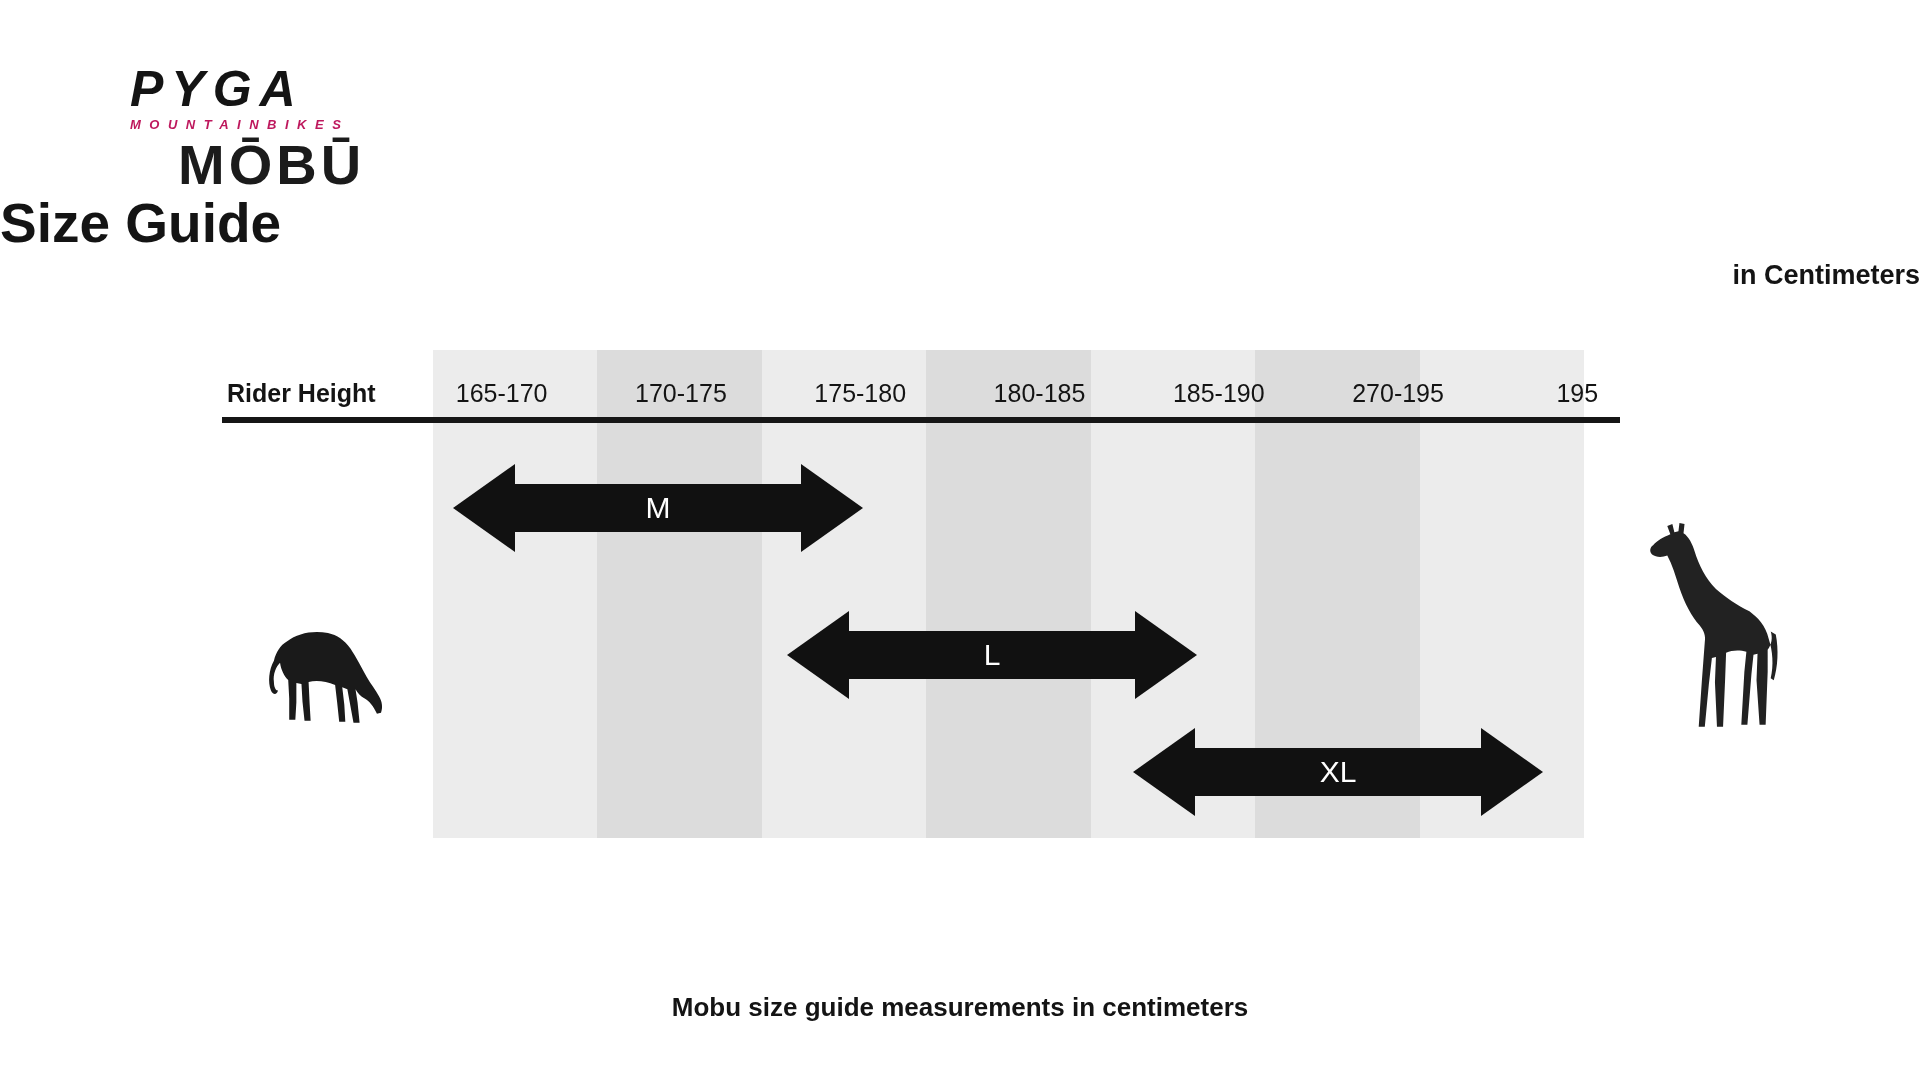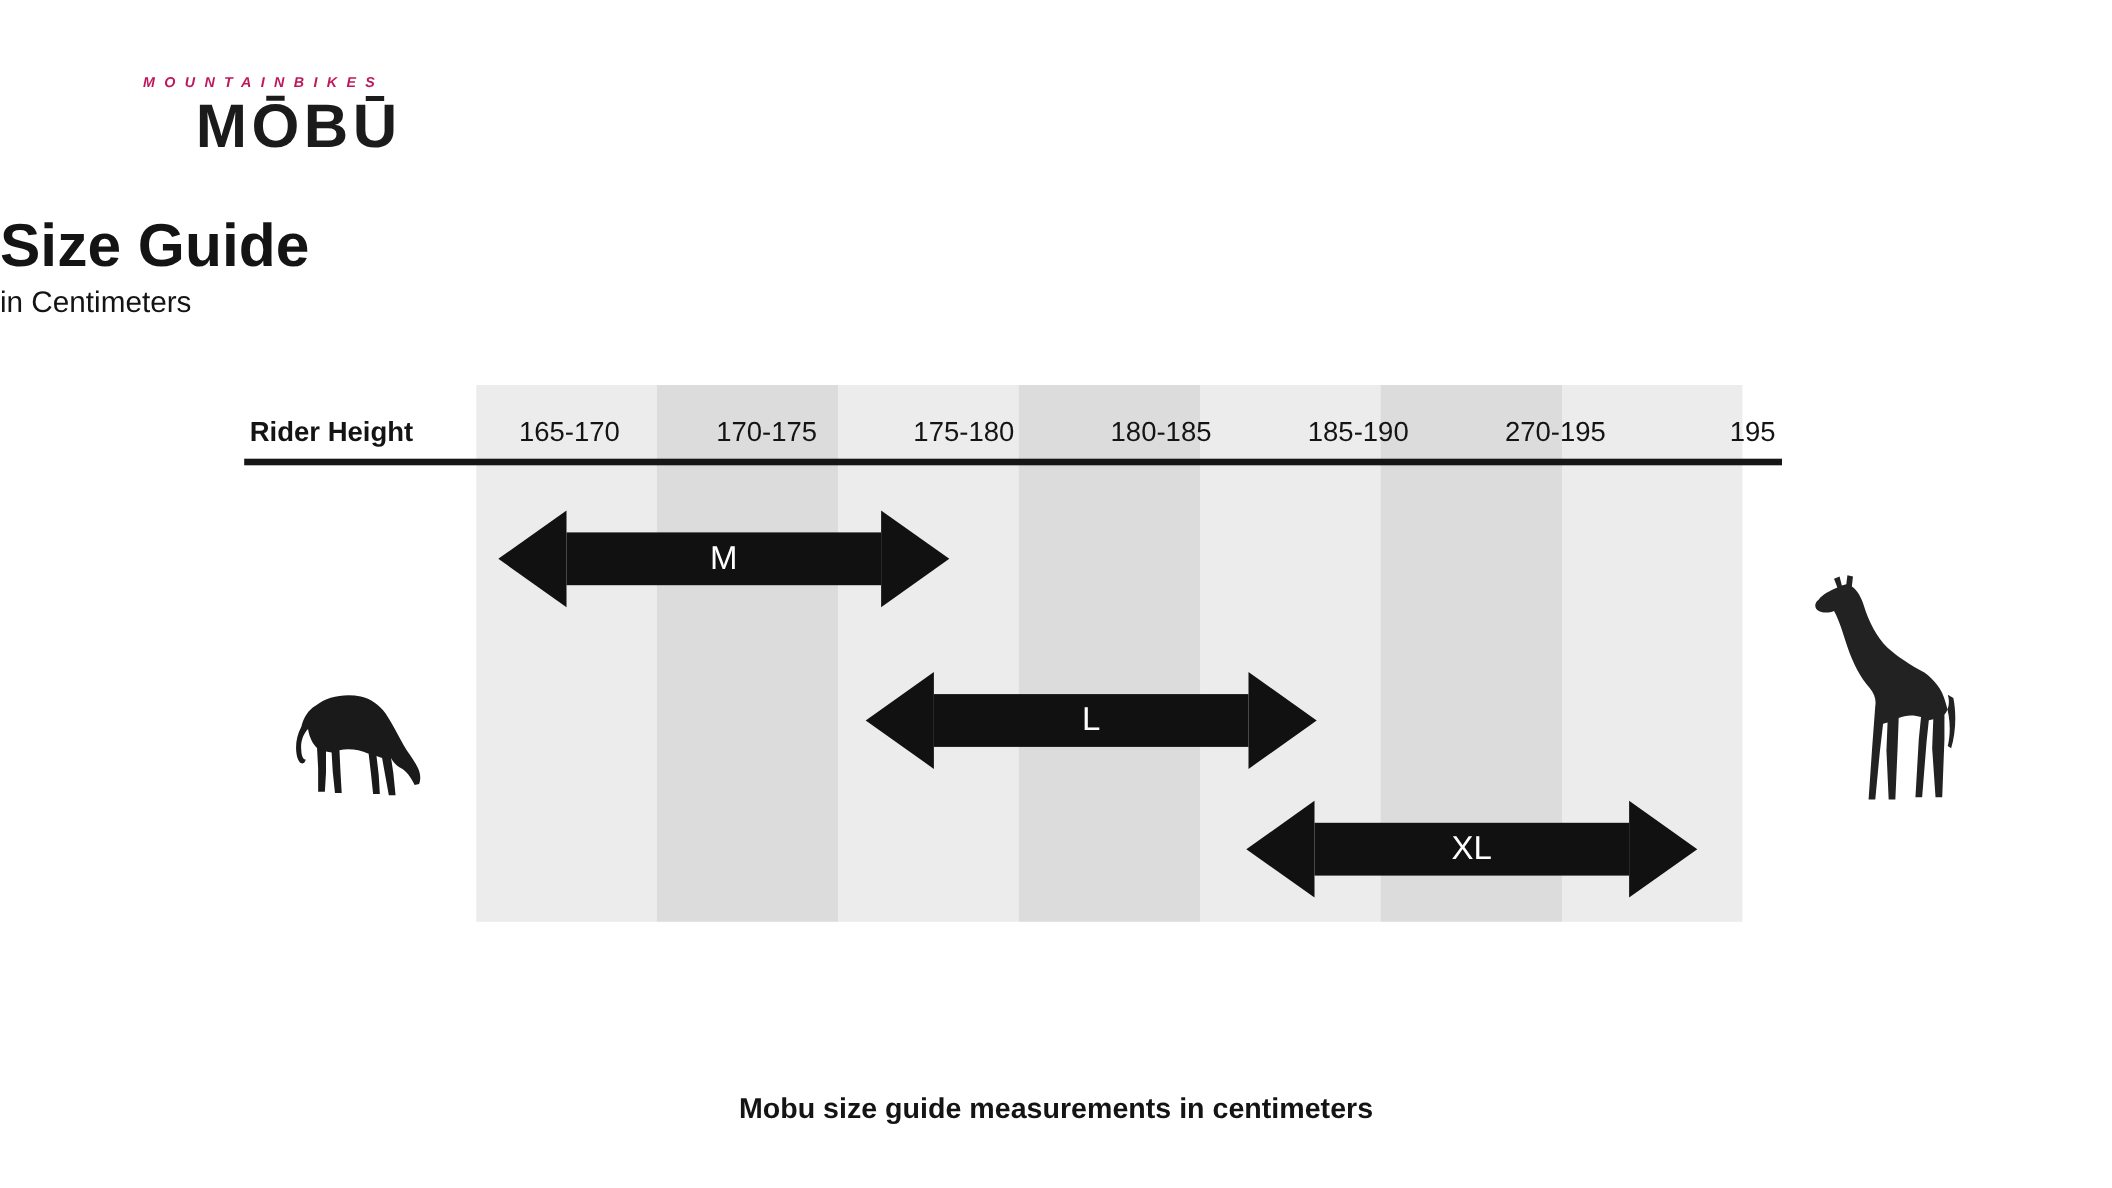--- a/index.html
+++ b/index.html
@@ -46,41 +46,41 @@
   }
 
   
   .title {
     position: absolute; left: 0; right: 0; top: 196px;
     text-align: left;
     font-size: 55px; font-weight: 700; line-height: 1;
   }
   .subtitle {
     position: absolute; left: 0; right: 0; top: 262px;
-    text-align: left;
-    font-size: 27px; font-weight: 400; line-height: 1;
+    text-align: right;
+    font-size: 27px; font-weight: 700; line-height: 1;
   }
 
   
   .bands {
     position: absolute; left: 433px; top: 350px;
     width: 1151px; height: 488px;
     display: flex;
   }
   .band { flex: 1 1 0; }
   .band:nth-child(odd)  { background: #ececec; }
   .band:nth-child(even) { background: #dcdcdc; }
 
   .rider-height {
     position: absolute; left: 227px; top: 381px;
     font-size: 25px; font-weight: 700; line-height: 1;
     white-space: nowrap;
   }
   .col-labels {
-    position: absolute; left: 428px; top: 381px;
+    position: absolute; left: 412px; top: 381px;
     width: 1255px; display: flex;
   }
   .col-labels span {
     flex: 1 1 0;
     text-align: center;
     font-size: 25px; font-weight: 400; line-height: 1;
     white-space: nowrap;
   }
   .rule {
     position: absolute; left: 222px; top: 417px;
@@ -127,20 +127,21 @@
     text-align: center;
     font-size: 26px; font-weight: 600; line-height: 1;
   }
 </style>
 </head>
 <body>
 
 <div class="page">
 
   <header class="logo">
+    <div class="pyga">PYGA</div>
     <div class="mtb">MOUNTAINBIKES</div>
     <div class="mobu">MŌBŪ</div>
   </header>
 
   <h1 class="title">Size Guide</h1>
   <div class="subtitle">in Centimeters</div>
 
   <section>
     <div class="bands">
       <div class="band"></div>

